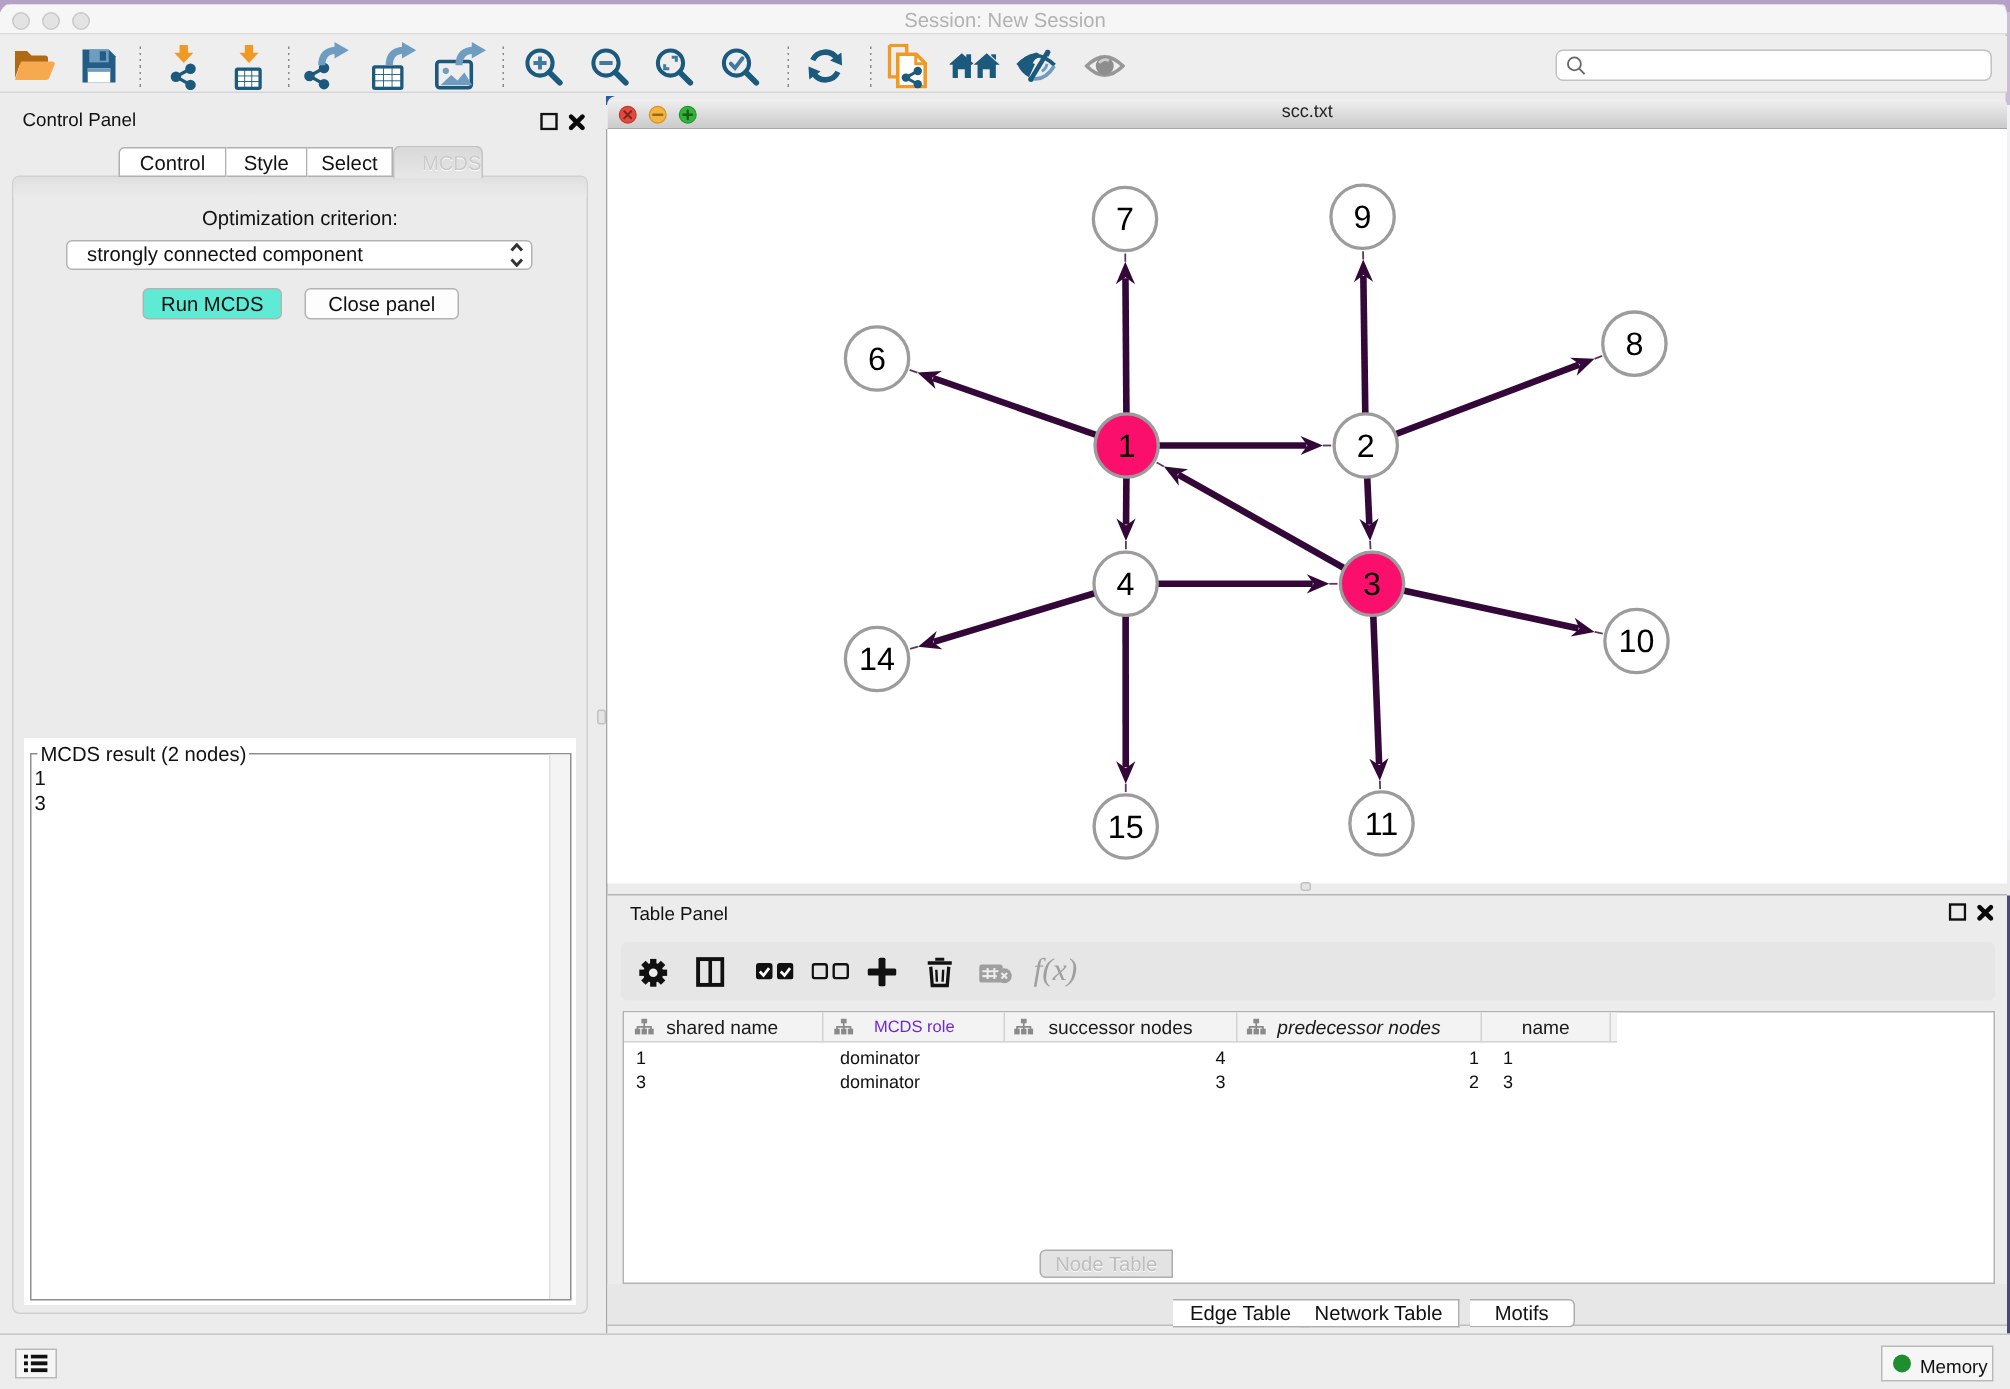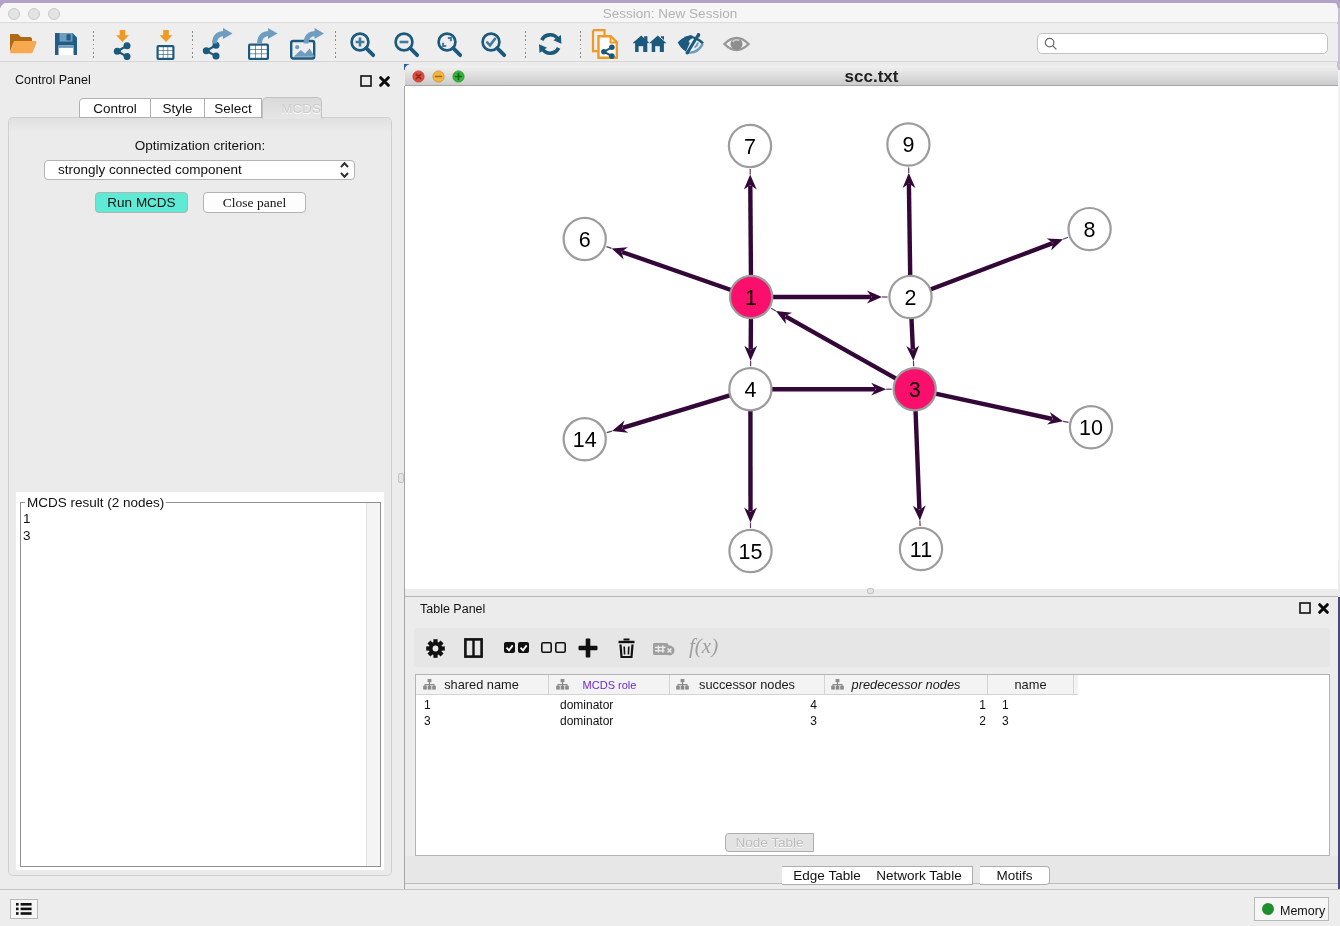--- a/index.html
+++ b/index.html
@@ -202,34 +202,34 @@
 <div class="abs" style="left:205px;top:98px;width:57px;height:20px;background:#fff;border:1px solid #b0b0b0;border-left:none;text-align:center;font-size:13.5px;color:#111;line-height:19px;">Select</div>
 <div class="abs" style="left:262px;top:97px;width:60px;height:22px;background:linear-gradient(#d9d9d9,#e7e7e7);border:1px solid #c2c2c2;border-bottom:none;border-radius:5px 5px 0 0;text-align:right;font-size:13.5px;color:#cbcbcb;text-shadow:0 1px 0 #fff;line-height:21px;">MCDS</div>
 
 <div class="abs" style="left:0;top:138px;width:400px;text-align:center;font-size:13.5px;color:#111;">Optimization criterion:</div>
 <div class="abs" style="left:44px;top:160px;width:311px;height:20px;background:#fff;border:1px solid #b3b3b3;border-radius:4px;font-size:13.5px;color:#111;line-height:18px;padding-left:13px;">strongly connected component</div>
 <svg class="abs" style="left:339px;top:162px;" width="11" height="16" viewBox="0 0 11 16">
     <path d="M2 5 L5.5 1.2 L9 5" stroke="#333" stroke-width="2" fill="none"></path>
     <path d="M2 11 L5.5 14.8 L9 11" stroke="#333" stroke-width="2" fill="none"></path>
   </svg>
 <div class="abs" style="left:95px;top:192px;width:93px;height:21px;background:#5eead4;border:1px solid #b3b3b3;border-radius:4px;text-align:center;font-size:13.5px;color:#111;line-height:19px;">Run MCDS</div>
-<div class="abs" style="left:203px;top:192px;width:103px;height:21px;background:#fdfdfd;border:1px solid #b3b3b3;border-radius:4px;text-align:center;font-size:13.5px;color:#111;line-height:19px;font-family:Liberation Serif, serif;">Close panel</div>
+<div class="abs" style="left:203px;top:192px;width:103px;height:21px;background:#fdfdfd;border:1px solid #b3b3b3;border-radius:4px;text-align:center;font-size:13.5px;color:#111;line-height:19px;">Close panel</div>
 
 <div class="abs" style="left:16px;top:492px;width:368px;height:378px;background:#fff;"></div>
 <div class="abs" style="left:20px;top:502px;width:361px;height:365px;border:1px solid #8f8f8f;"></div>
 <div class="abs" style="left:25px;top:495px;background:#fff;padding:0 2px;font-size:13.5px;color:#111;">MCDS result (2 nodes)</div>
 <div class="abs" style="left:23px;top:511px;font-size:13.5px;color:#111;line-height:16.5px;">1<br>3</div>
 <div class="abs" style="left:366px;top:503px;width:14px;height:363px;background:#f4f4f4;border-left:1px solid #e0e0e0;"></div>
 
 <svg class="abs" style="left:404px;top:64px;" width="6" height="6" viewBox="0 0 6 6">
     <path d="M0 0 L6 0 Q1 1 0.7 6 L0 6 Z" fill="#2d5ba6"></path>
   </svg>
 
 <div class="abs" style="left:405px;top:66px;width:933px;height:20px;background:linear-gradient(#f0f0f0,#cbcbcb);border-bottom:1px solid #a5a5a5;border-radius:4px 4px 0 0;"></div>
-<div class="abs" style="left:405px;top:67px;width:933px;text-align:center;font-size:17px;font-weight:bold;color:#222;">scc.txt</div>
+<div class="abs" style="left:405px;top:67px;width:933px;text-align:center;font-size:12px;font-weight:normal;color:#222;">scc.txt</div>
 
 <svg class="abs" style="left:412px;top:70px;" width="54" height="13" viewBox="0 0 54 13">
   <circle cx="6.5" cy="6.5" r="5.6" fill="#e4493d" stroke="#b93a30" stroke-width="0.8"></circle>
   <path d="M4.2 4.2 L8.8 8.8 M8.8 4.2 L4.2 8.8" stroke="#84241e" stroke-width="1.4" stroke-linecap="round"></path>
   <circle cx="26.5" cy="6.5" r="5.6" fill="#f4b43e" stroke="#d0912c" stroke-width="0.8"></circle>
   <path d="M23.5 6.5 L29.5 6.5" stroke="#9a6a14" stroke-width="1.6" stroke-linecap="round"></path>
   <circle cx="46.5" cy="6.5" r="5.6" fill="#32b33a" stroke="#26922e" stroke-width="0.8"></circle>
   <path d="M43.6 6.5 L49.4 6.5 M46.5 3.6 L46.5 9.4" stroke="#176117" stroke-width="1.6" stroke-linecap="round"></path>
 </svg>
 
@@ -424,21 +424,21 @@
 <div class="abs" style="left:906px;top:698px;width:80px;font-size:12px;color:#111;text-align:right;">1</div>
 <div class="abs" style="left:1002px;top:698px;width:40px;font-size:12px;color:#111;text-align:left;">1</div>
 <div class="abs" style="left:424px;top:714px;width:60px;font-size:12px;color:#111;text-align:left;">3</div>
 <div class="abs" style="left:560px;top:714px;width:80px;font-size:12px;color:#111;text-align:left;">dominator</div>
 <div class="abs" style="left:737px;top:714px;width:80px;font-size:12px;color:#111;text-align:right;">3</div>
 <div class="abs" style="left:906px;top:714px;width:80px;font-size:12px;color:#111;text-align:right;">2</div>
 <div class="abs" style="left:1002px;top:714px;width:40px;font-size:12px;color:#111;text-align:left;">3</div>
 
 <div class="abs" style="left:405px;top:856px;width:933px;height:28px;background:#e7e7e7;border-bottom:1px solid #bdbdbd;"></div>
 
-<div class="abs" style="left:693px;top:833px;width:89px;height:18.5px;background:#e3e3e3;border:1px solid #adadad;border-radius:4px 0 0 4px;text-align:center;font-size:13.5px;color:#bdbdbd;text-shadow:0 1px 0 #fff;line-height:18px;margin-left:32px;">Node Table</div>
+<div class="abs" style="left:693px;top:833px;width:89px;height:18.5px;background:#e3e3e3;border:1px solid #adadad;border-radius:4px 0 0 4px;text-align:center;font-size:13.5px;color:#bdbdbd;text-shadow:0 1px 0 #fff;line-height:18px;">Node Table</div>
 <div class="abs" style="left:782px;top:866px;width:91px;height:18.5px;background:#fff;border:1px solid #adadad;border-left:none;text-align:center;font-size:13.5px;color:#111;line-height:18px;">Edge Table</div>
 <div class="abs" style="left:866px;top:866px;width:107px;height:18.5px;background:#fff;border:1px solid #adadad;border-left:none;text-align:center;font-size:13.5px;color:#111;line-height:18px;">Network Table</div>
 <div class="abs" style="left:980px;top:866px;width:70px;height:18.5px;background:#fff;border:1px solid #adadad;border-left:none;border-radius:0 4px 4px 0;text-align:center;font-size:13.5px;color:#111;line-height:18px;">Motifs</div>
 
 <div class="abs" style="left:0;top:889px;width:1340px;height:37px;background:#ededed;border-top:1px solid #c6c6c6;"></div>
 <div class="abs" style="left:10px;top:899px;width:28px;height:20px;background:#f6f6f6;border:1px solid #b9b9b9;"></div>
 <svg class="abs" style="left:16px;top:903px;" width="16" height="12" viewBox="0 0 16 12">
     <g fill="#111">
       <rect x="0" y="0" width="2.6" height="2.6"></rect>
       <rect x="0" y="4.6" width="2.6" height="2.6"></rect>

